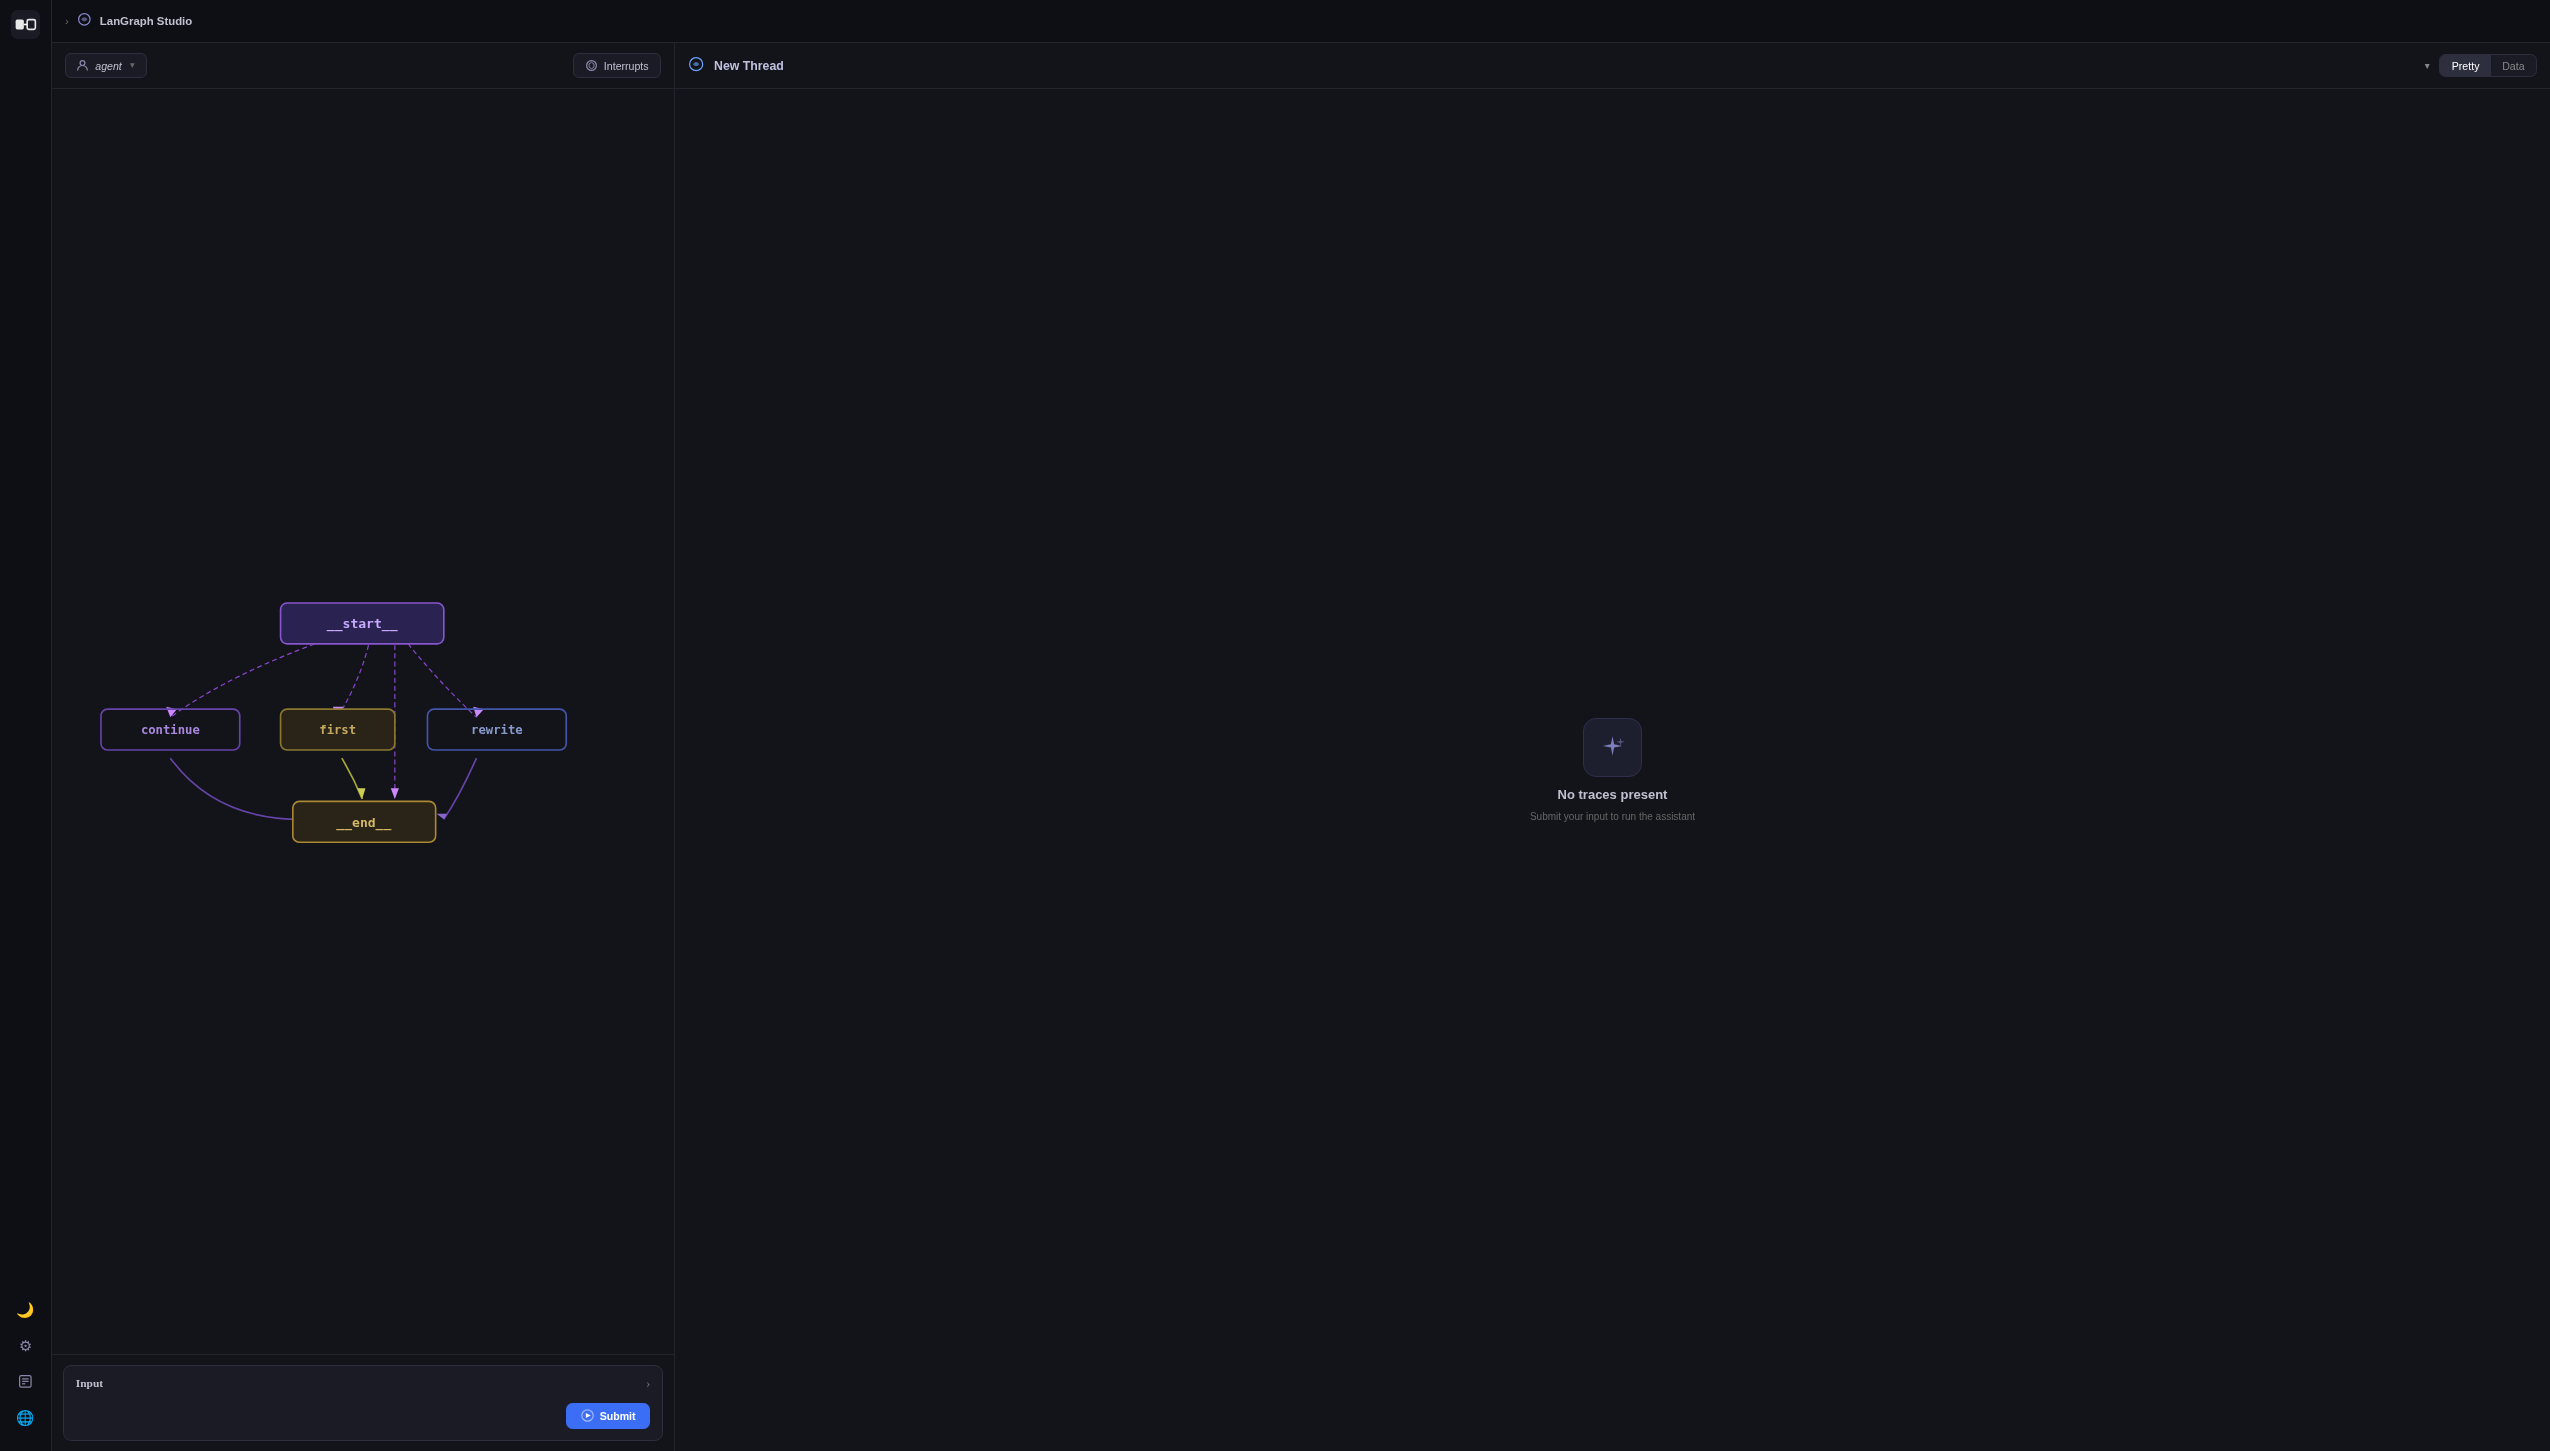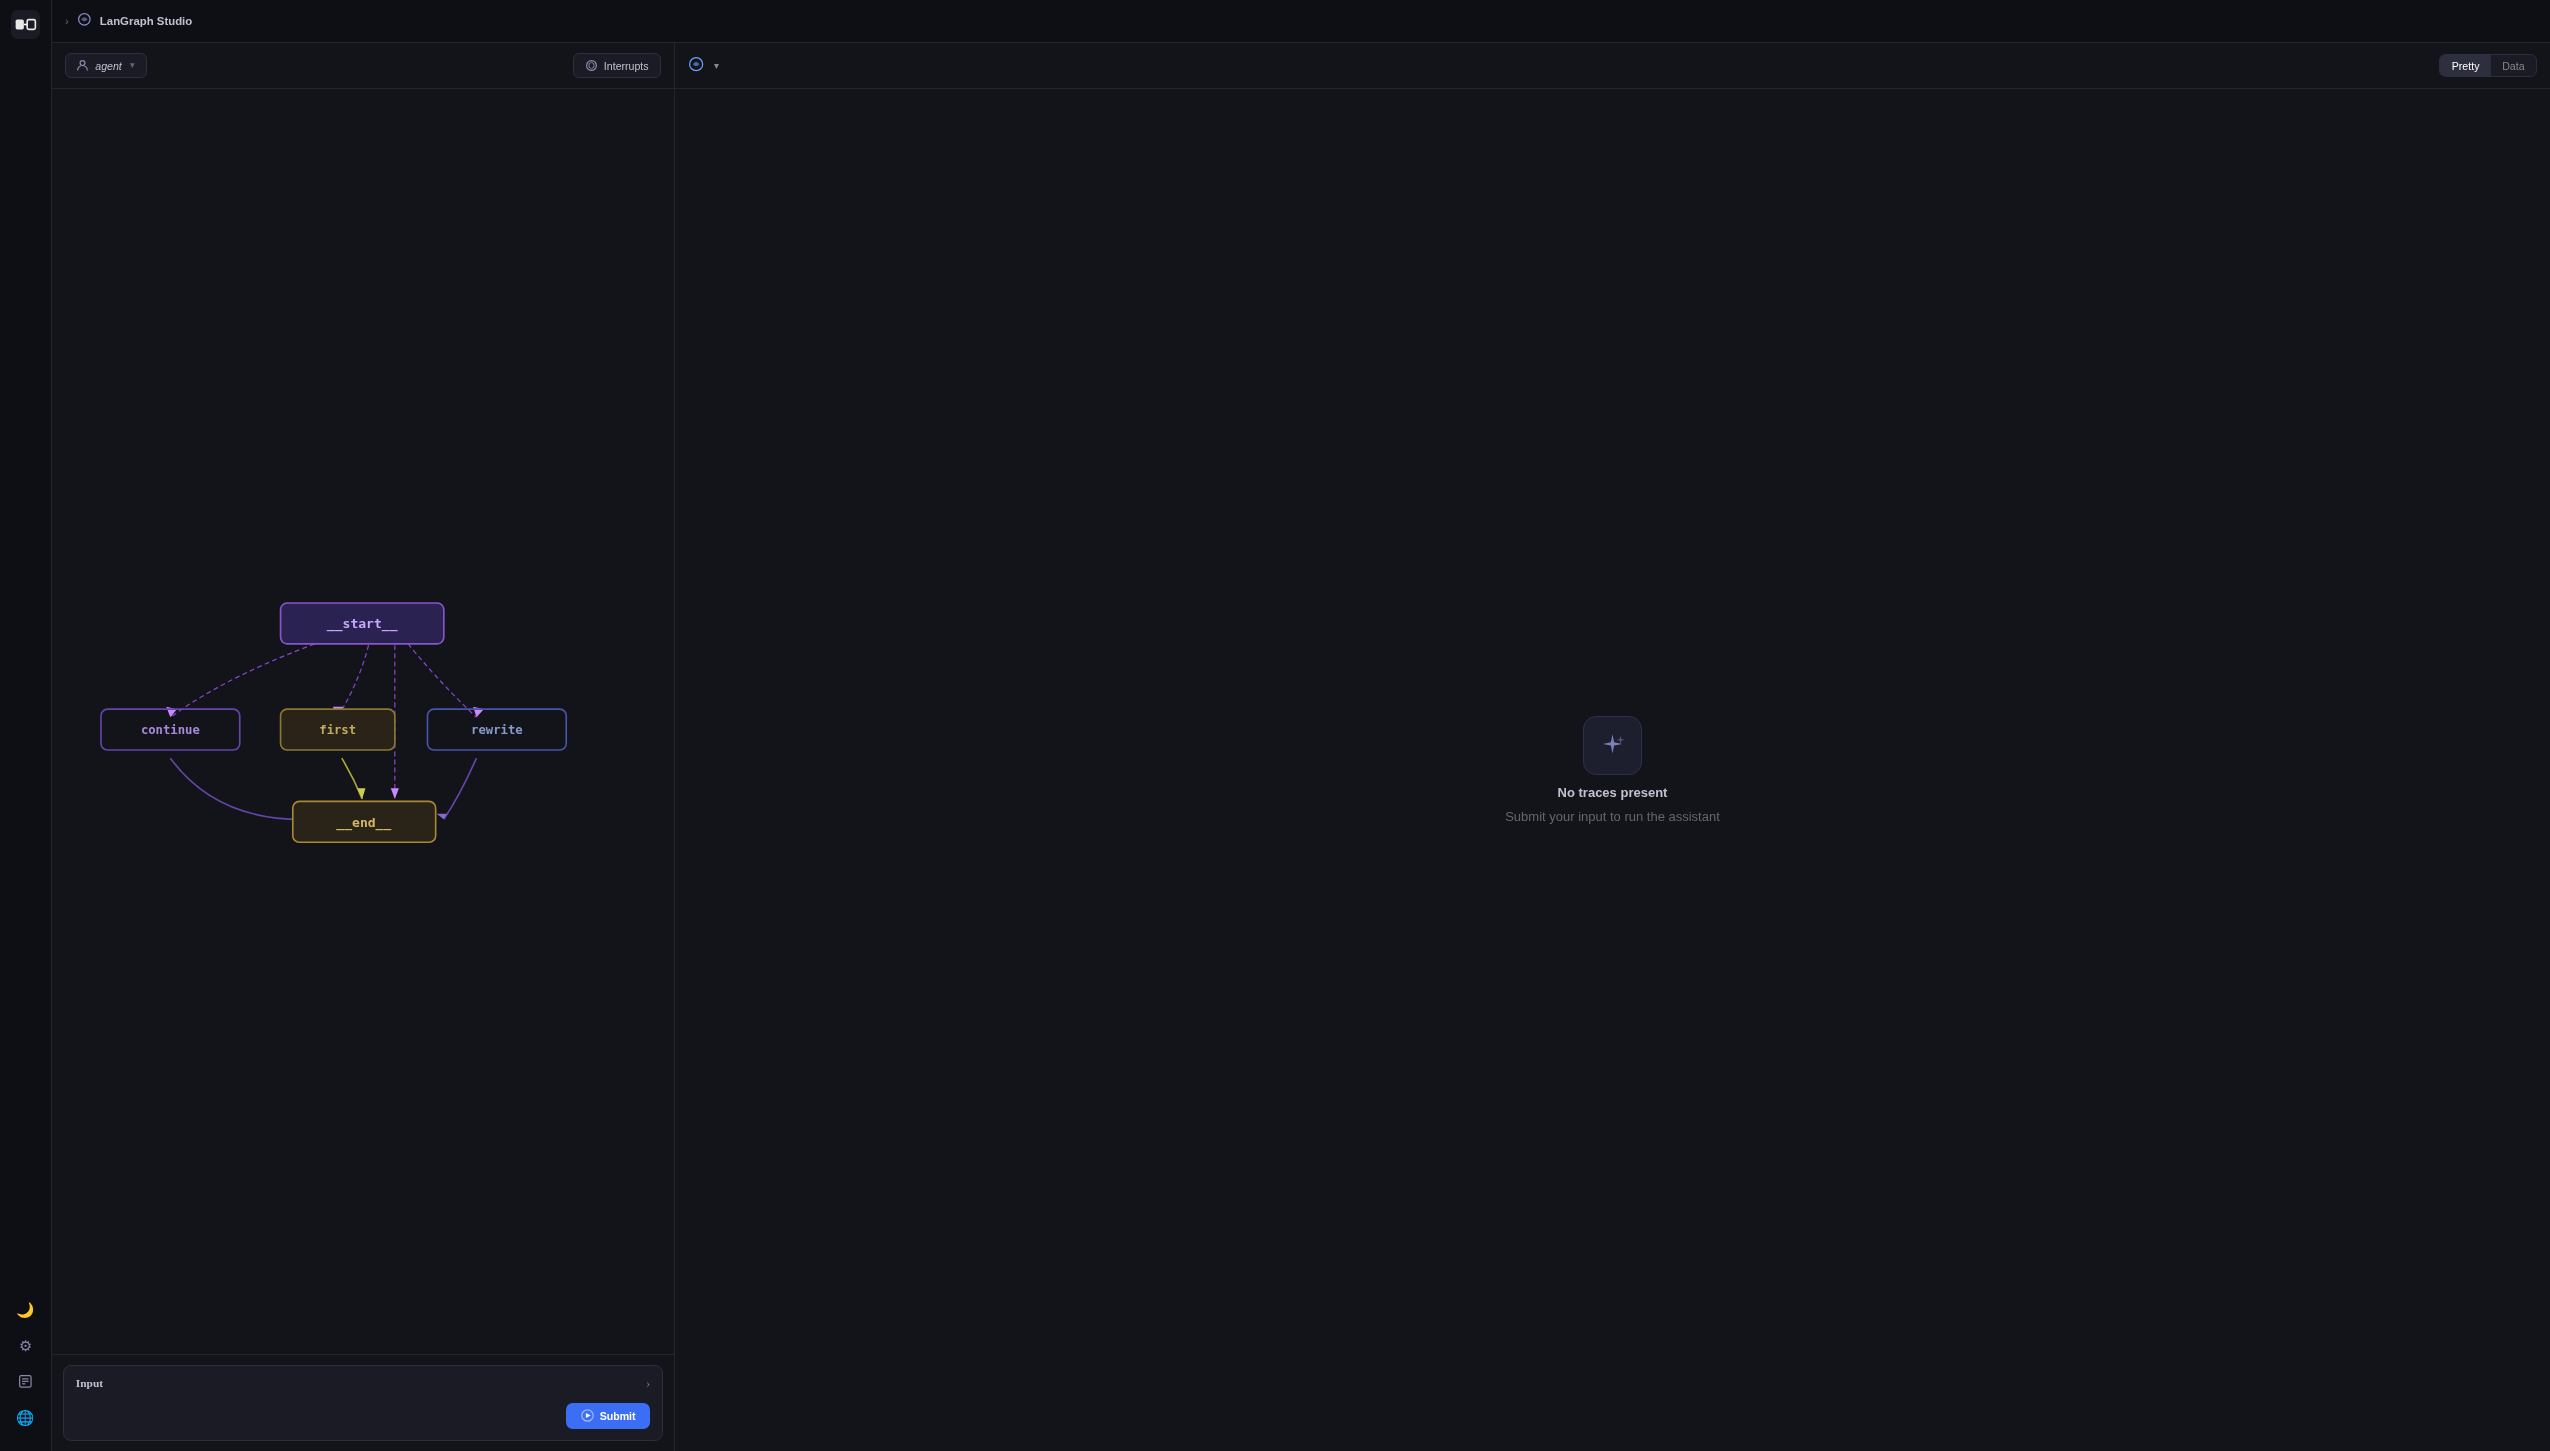--- a/index.html
+++ b/index.html
@@ -272,21 +272,21 @@
       font-size: 23px;
       color: #8888cc;
       border: 0.8px solid #2e2f4e;
     }
     .empty-title {
       font-size: 13px;
       color: #c0c0d0;
       font-weight: 600;
     }
     .empty-sub {
-      font-size: 13px;
+      font-size: 10px;
       color: #666;
     }
   </style>
 </head>
 <body>
 
 <div class="sidebar">
   <div class="sidebar-logo">
     <svg width="23" height="23" viewBox="0 0 28 28" fill="none">
       <rect x="2" y="8" width="10" height="12" rx="2" fill="#fff" opacity="0.9"></rect>
@@ -407,20 +407,21 @@
 
     <div class="right-panel">
 
       <div class="right-toolbar">
         <span class="thread-icon">
           <svg width="16.3" height="16.3" viewBox="0 0 20 20" fill="none">
             <circle cx="10" cy="10" r="8" stroke="#6aa3ff" stroke-width="1.5"></circle>
             <path d="M6 10 Q10 5 14 10 Q10 15 6 10Z" fill="#6aa3ff" opacity="0.6"></path>
           </svg>
         </span>
+        <span class="thread-title">New Thread</span>
         <span class="thread-chevron">▾</span>
 
         <div class="view-tabs">
           <button class="view-tab active">Pretty</button>
           <button class="view-tab">Data</button>
         </div>
       </div>
 
       <div class="empty-state">
         <div class="empty-icon-box">

